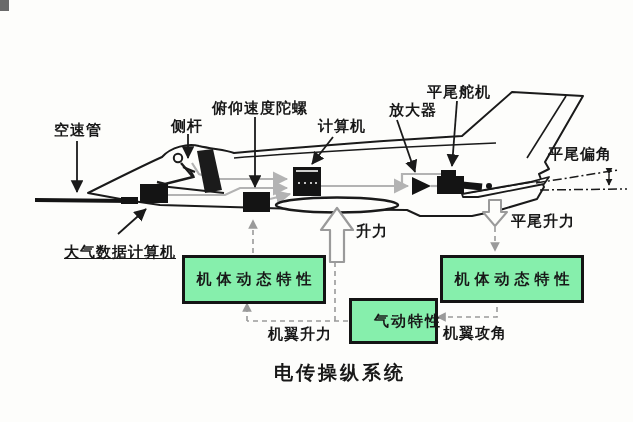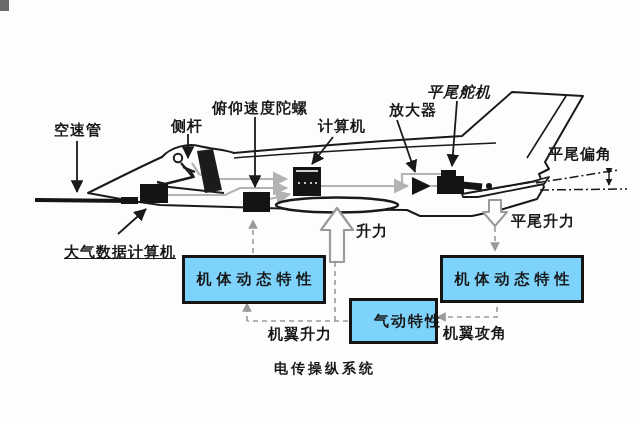--- a/index.html
+++ b/index.html
@@ -7,28 +7,28 @@
     position:relative;width:633px;height:422px;background:#fdfdfb;
     font-family:"Liberation Sans","DejaVu Sans",sans-serif;color:#151515;
     overflow:hidden;
   }
   svg{position:absolute;left:0;top:0;}
   .lbl{
     position:absolute;font-size:15px;font-weight:bold;letter-spacing:1px;
     white-space:nowrap;color:#181818;line-height:1;
   }
   .fbox{
-    position:absolute;border:3px solid #141414;background:#7dd3fc;
+    position:absolute;border:3px solid #141414;background:#86efac;
     display:flex;align-items:center;justify-content:center;
     font-size:15px;font-weight:bold;color:#181818;
   }
   .fbox span{letter-spacing:5px;margin-right:-5px;white-space:nowrap;}
   .fbox.small span{letter-spacing:2px;margin-right:-2px;margin-left:27px;}
   .caption{
-    position:absolute;font-size:14px;font-weight:bold;letter-spacing:3px;
+    position:absolute;font-size:19px;font-weight:bold;letter-spacing:3px;
     color:#181818;white-space:nowrap;
   }
 </style>
 </head>
 <body>
 
 <div class="stage">
 
   <svg width="633" height="422" viewBox="0 0 633 422">
     <defs>
@@ -135,21 +135,21 @@
       <line x1="457" y1="101" x2="452" y2="166" marker-end="url(#ab)"></line>
       <line x1="118" y1="234" x2="146" y2="209" marker-end="url(#ab)"></line>
     </g>
   </svg>
 
   <div class="lbl" style="left:54px;top:122px;">空速管</div>
   <div class="lbl" style="left:171px;top:118px;">侧杆</div>
   <div class="lbl" style="left:212px;top:100px;">俯仰速度陀螺</div>
   <div class="lbl" style="left:318px;top:119px;font-family:Liberation Serif, serif;">计算机</div>
   <div class="lbl" style="left:389px;top:102px;">放大器</div>
-  <div class="lbl" style="left:427px;top:84px;font-style:italic;">平尾舵机</div>
+  <div class="lbl" style="left:427px;top:84px;">平尾舵机</div>
   <div class="lbl" style="left:548px;top:146px;">平尾偏角</div>
   <div class="lbl" style="left:511px;top:213px;">平尾升力</div>
   <div class="lbl" style="left:64px;top:244px;text-decoration:underline;">大气数据计算机</div>
   <div class="lbl" style="left:356px;top:223px;">升力</div>
   <div class="lbl" style="left:268px;top:326px;">机翼升力</div>
   <div class="lbl" style="left:443px;top:325px;">机翼攻角</div>
 
   <div class="fbox" style="left:182px;top:255px;width:138px;height:43px;">
     <span>机体动态特性</span>
   </div>

